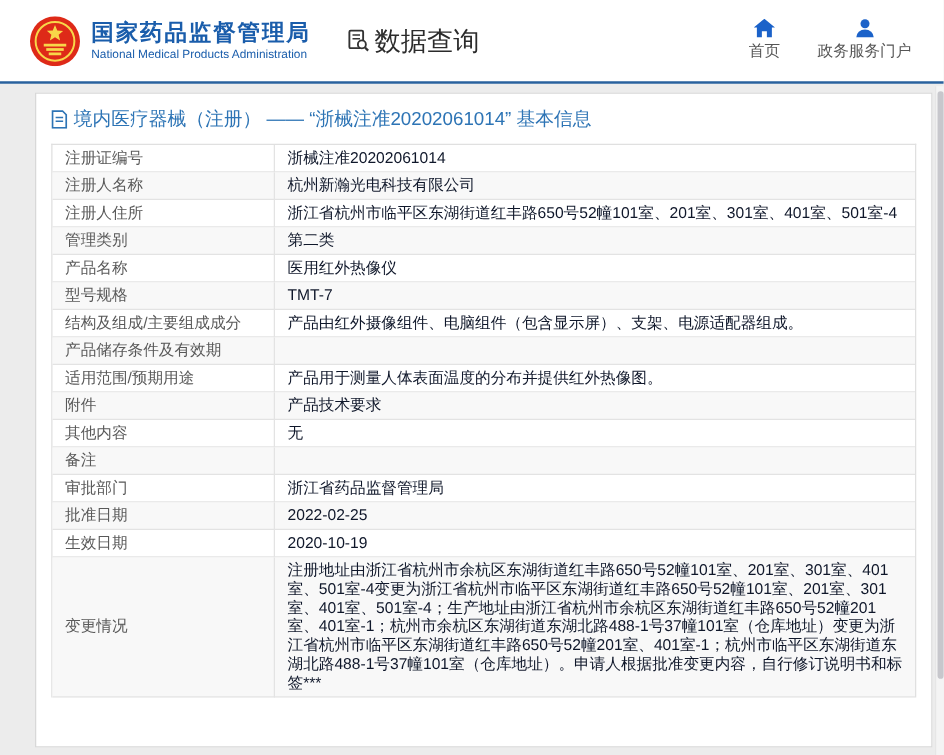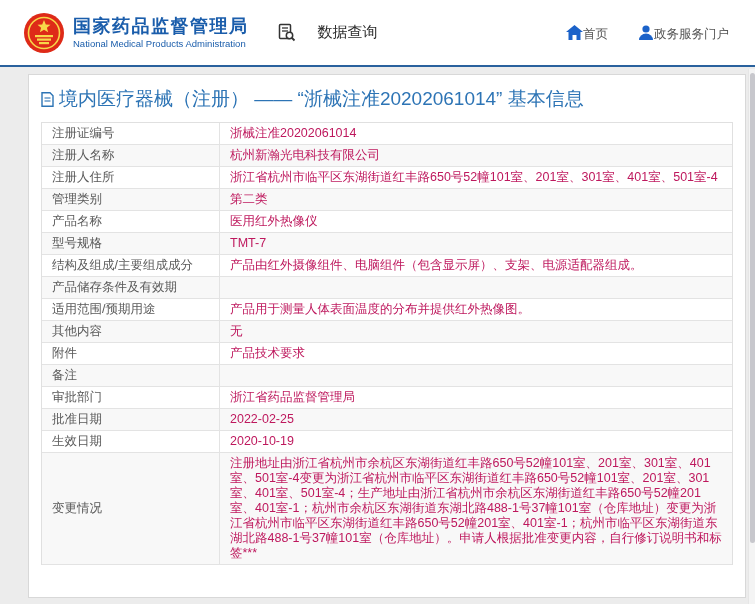--- a/index.html
+++ b/index.html
@@ -17,39 +17,39 @@
     border-bottom:2px solid #29619d;
     display:flex; align-items:center;
     padding:0 26px 0 24px;
   }
   .brand { display:flex; align-items:center; }
   .emblem { width:40px; height:40px; flex:0 0 auto; }
   .brand-text { margin-left:9px; }
   .brand-cn { font-size:18px; font-weight:bold; color:#1a5dab; letter-spacing:1.5px; line-height:22px; }
   .brand-en { font-size:9.5px; color:#1a5dab; line-height:13px; }
   .data-query {
-    display:flex; align-items:flex-start; margin-left:28px;
-    font-size:15px; color:#2b2b2b; cursor:pointer;gap:18px;
+    display:flex; align-items:center; margin-left:28px;
+    font-size:21px; color:#2b2b2b; cursor:pointer;
   }
   .data-query svg { margin-right:4px; }
   .nav-right { margin-left:auto; display:flex; gap:30px; }
-  .nav-item { display:flex; align-items:center; cursor:pointer; }
+  .nav-item { display:flex; flex-direction:column; align-items:center; cursor:pointer; }
   .nav-item .nav-label { font-size:12.5px; color:#555; margin-top:3px; white-space:nowrap; }
 
   
   .content { padding:7px 8px 6px 28px; }
   .panel {
     background:#fff; border:1px solid #d8d8d8;
     width:718px; min-height:524px;
     padding:0 12px 6px 12px;
   }
   .panel-title {
     display:flex; align-items:center;
     padding:11px 2px 10px 0;
-    font-size:19px; color:#2d74b5;
+    font-size:15px; color:#2d74b5;
   }
   .panel-title svg { margin-right:5px; flex:0 0 auto; }
 
   
   .info-table {
     display:table; width:100%;
     border:1px solid #e0e0e0; border-bottom:none;
     table-layout:fixed;
   }
   .trow { display:table-row; }
@@ -59,21 +59,21 @@
     display:table-cell; vertical-align:middle;
     font-size:12.5px; line-height:15px;
     padding:3px 10px;
     border-bottom:1px solid #e3e3e3;
   }
   .tlabel {
     width:178px; text-align:left;
     color:#595959;
     border-right:1px solid #e3e3e3;
   }
-  .tvalue { color:#be185d; word-break:break-all; }
+  .tvalue { color:#0f172a; word-break:break-all; }
   .tvalue:empty::after { content:"\00a0"; }
 
   
   .scrollbar-track {
     position:absolute; top:69px; right:0; width:7px; height:535px;
     background:#f4f4f4; border-left:1px solid #e6e6e6;
   }
   .scrollbar-thumb {
     position:absolute; top:4px; left:1px; width:5px; height:470px;
     background:#c7c7cc; border-radius:3px;
@@ -169,26 +169,26 @@
         </div>
       <div class="trow">
           <div class="tlabel">产品储存条件及有效期</div>
           <div class="tvalue"></div>
         </div>
       <div class="trow">
           <div class="tlabel">适用范围/预期用途</div>
           <div class="tvalue">产品用于测量人体表面温度的分布并提供红外热像图。</div>
         </div>
       <div class="trow">
+          <div class="tlabel">附件</div>
+          <div class="tvalue">产品技术要求</div>
+        </div>
+      <div class="trow">
           <div class="tlabel">其他内容</div>
           <div class="tvalue">无</div>
-        </div>
-      <div class="trow">
-          <div class="tlabel">附件</div>
-          <div class="tvalue">产品技术要求</div>
         </div>
       <div class="trow">
           <div class="tlabel">备注</div>
           <div class="tvalue"></div>
         </div>
       <div class="trow">
           <div class="tlabel">审批部门</div>
           <div class="tvalue">浙江省药品监督管理局</div>
         </div>
       <div class="trow">

